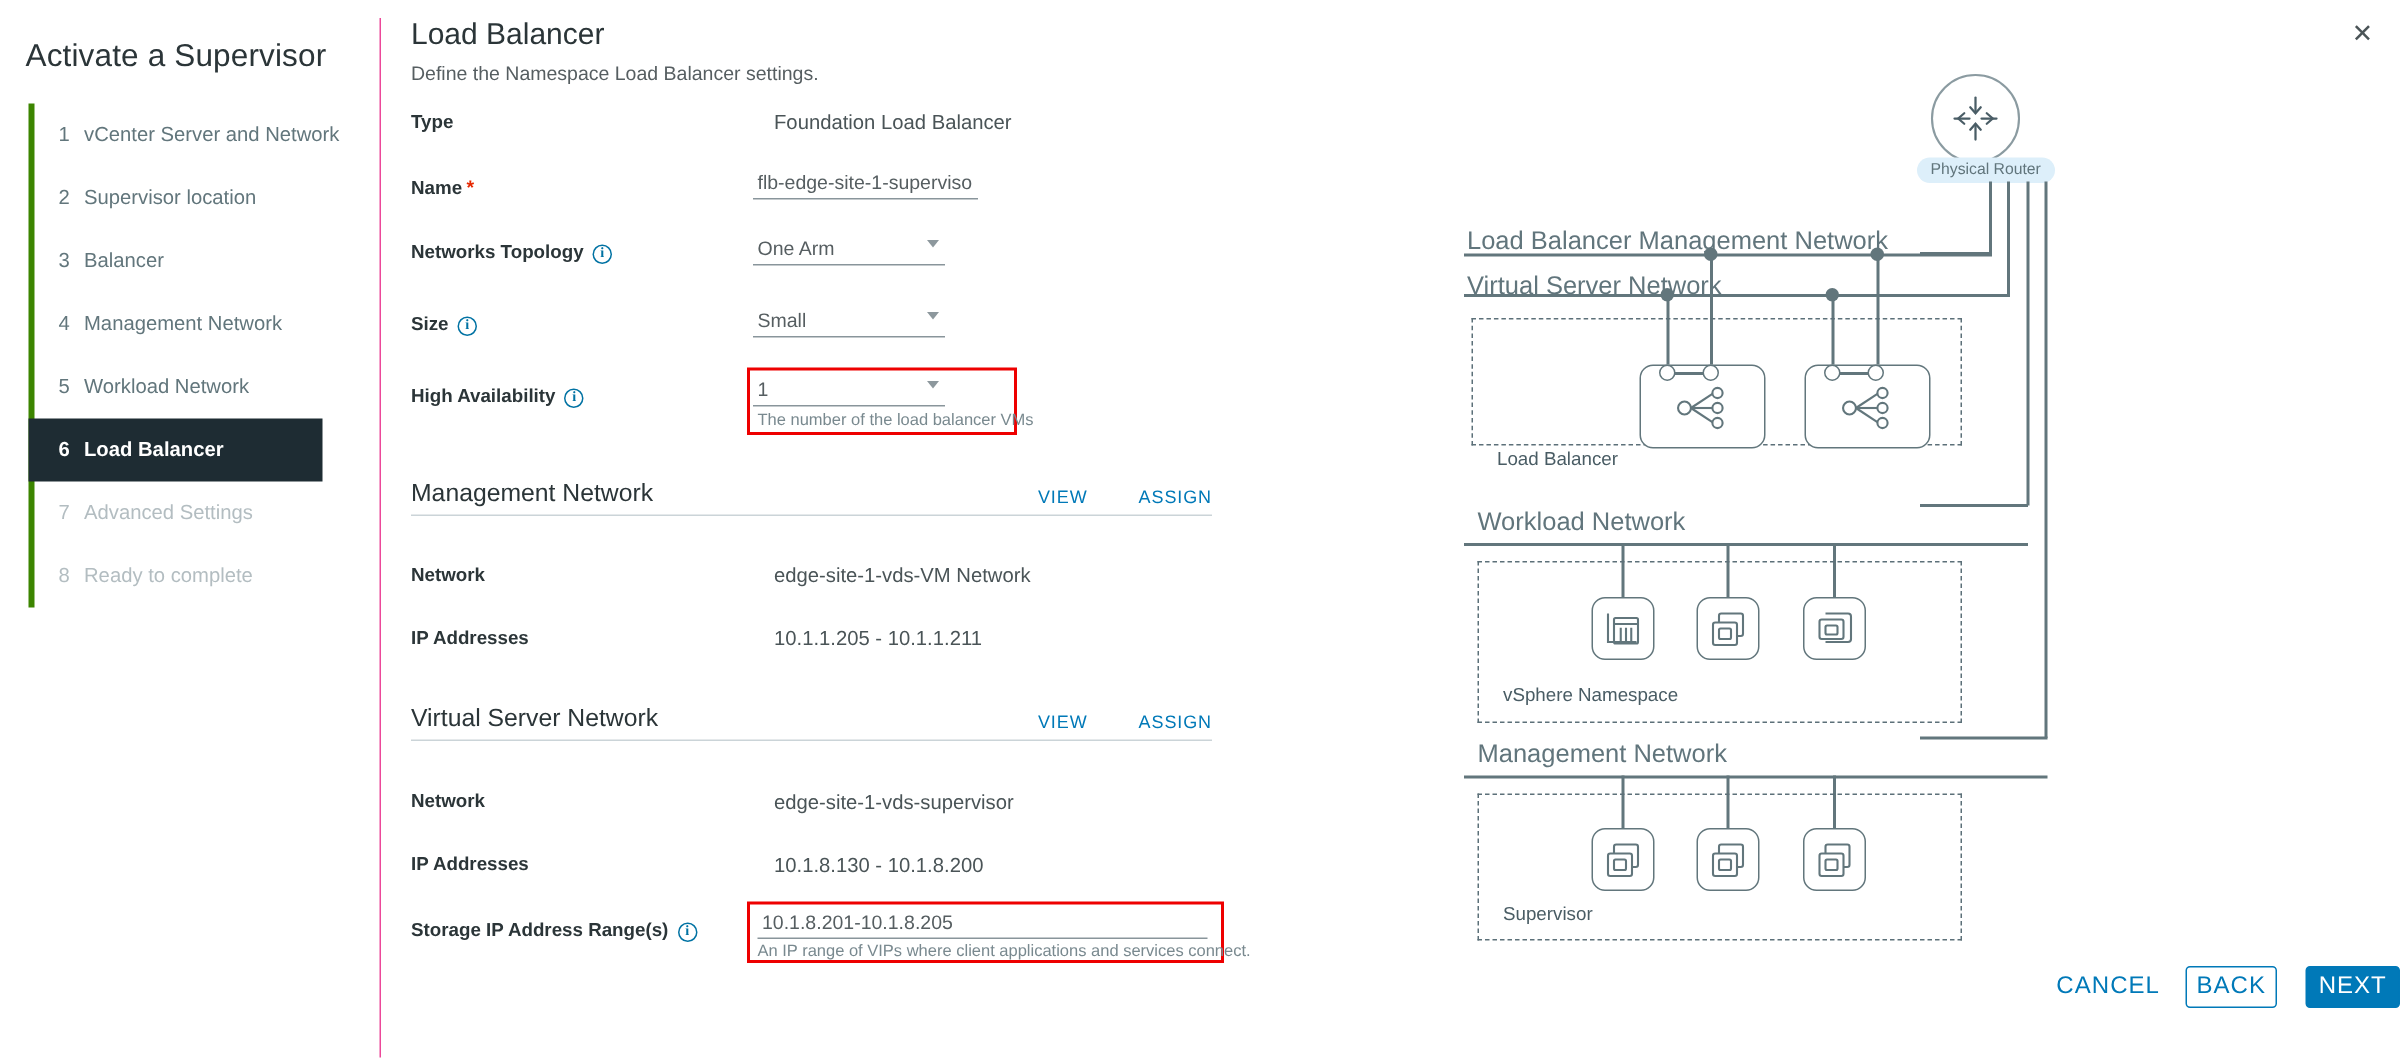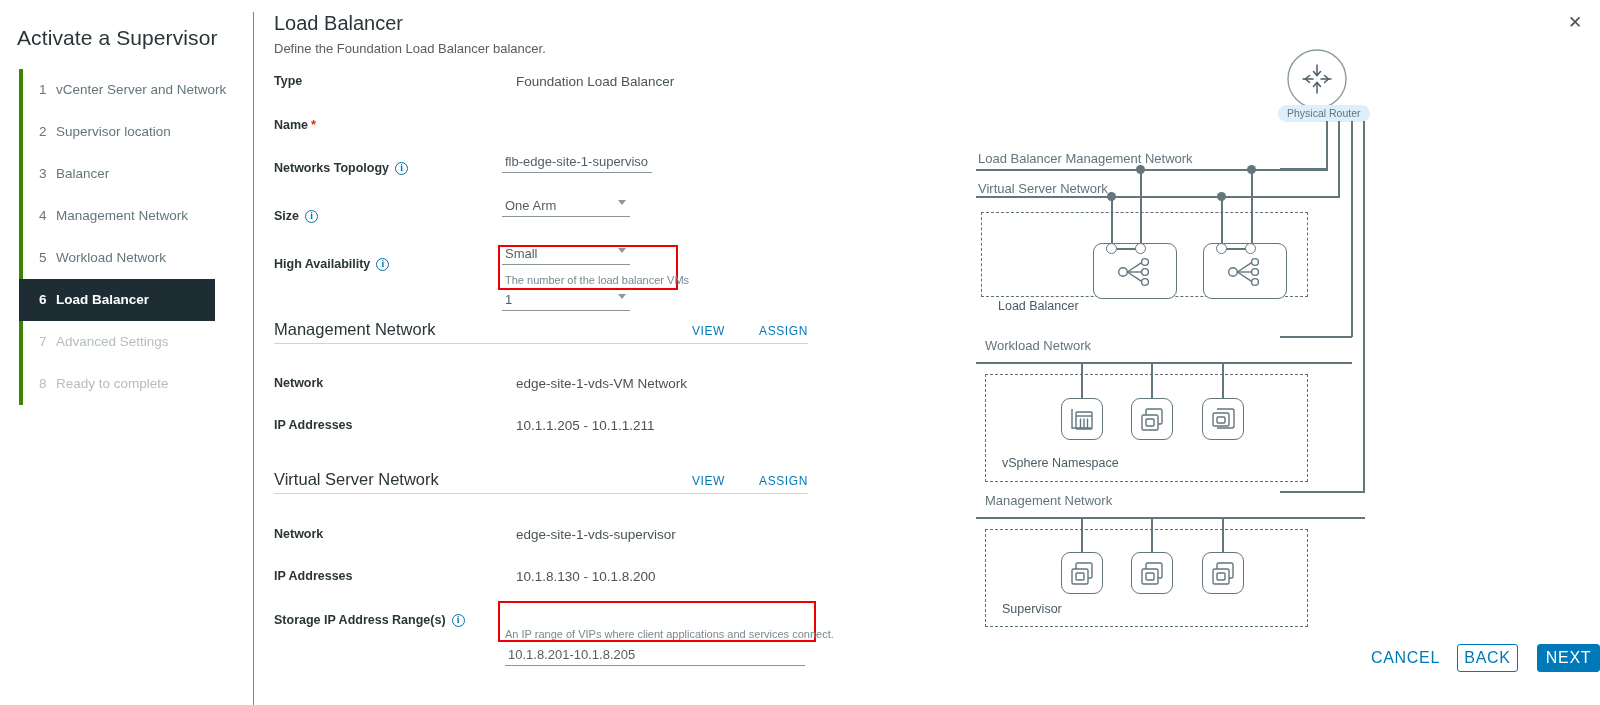--- a/index.html
+++ b/index.html
@@ -51,21 +51,21 @@
   .iicon {
     display: inline-block; width: 13px; height: 13px; border-radius: 50%;
     border: 1.3px solid #0072a3; color: #0072a3; font-size: 9.5px; line-height: 11px;
     text-align: center; font-family: "Liberation Serif", serif; font-weight: bold;
     vertical-align: 1px; margin-left: 6px;
   }
 
   .field {
     position: absolute; left: 228px; width: 128px;
     border-bottom: 1px solid #89959b; font-size: 13px; color: #565e61;
-    padding: 1px 0 3px 3px; background: transparent; margin-top: 40px;
+    padding: 1px 0 3px 3px; background: transparent;
   }
   .field.wide { width: 150px; }
   .caret {
     position: absolute; right: 4px; top: 3px; width: 0; height: 0;
     border-left: 4px solid transparent; border-right: 4px solid transparent;
     border-top: 5px solid #8d989d;
   }
   .helper { position: absolute; left: 231px; font-size: 11px; color: #79898f; white-space: nowrap; }
 
   .redbox { position: absolute; border: 2.5px solid #ee0000; }
@@ -73,21 +73,21 @@
   
   .sect { position: absolute; left: 0; width: 534px; }
   .sect-title { font-size: 16.5px; color: #2b3538; font-weight: 400; }
   .sect-rule { position: absolute; left: 0; top: 23px; width: 534px; height: 1px; background: #cbd4d8; }
   .sect-links { position: absolute; right: 0; top: 4px; font-size: 12px; }
   .lnk { color: #0079b8; letter-spacing: .6px; cursor: pointer; }
   .lnk.view { margin-right: 34px; }
 
   
   .diagram { position: absolute; left: 940px; top: 0; width: 460px; height: 660px; }
-  .dlabel { position: absolute; font-size: 13px; color: #61757c; white-space: nowrap; }
+  .dlabel { position: absolute; font-size: 17px; color: #61757c; white-space: nowrap; }
   .router-label {
     position: absolute; background: #ddeffa; color: #61757c;
     font-size: 10.5px; padding: 2px 9px 3px; border-radius: 9px; white-space: nowrap;
   }
   .gbox { position: absolute; border: 1.6px dashed #5c7079; }
   .gbox-label { position: absolute; font-size: 12.5px; color: #495c64; white-space:nowrap; }
   .netline { position: absolute; height: 1.6px; background: #62767c; }
   .vline { position: absolute; width: 1.6px; background: #62767c; }
   .hline { position: absolute; height: 1.6px; background: #62767c; }
   .dot { position: absolute; width: 9px; height: 9px; border-radius: 50%; background: #62767c; }
@@ -148,21 +148,21 @@
         <span class="num">7</span><span>Advanced Settings</span>
       </div>
       <div class="step disabled">
         <span class="num">8</span><span>Ready to complete</span>
       </div>
     </div>
   </div>
 
   <div class="form">
     <div class="form-title">Load Balancer</div>
-    <div class="form-sub">Define the Foundation Load Balancer balancer.</div>
+    <div class="form-sub">Define the Namespace Load Balancer settings.</div>
 
     <div class="row" style="top:74px;">
       <span class="lbl">Type</span>
       <span class="val">Foundation Load Balancer</span>
     </div>
 
     <div class="row" style="top:117px;">
       <span class="lbl"><span>Name</span><span class="req">*</span></span>
       <div class="field wide" style="top:-4px;">flb-edge-site-1-superviso</div>
     </div>

